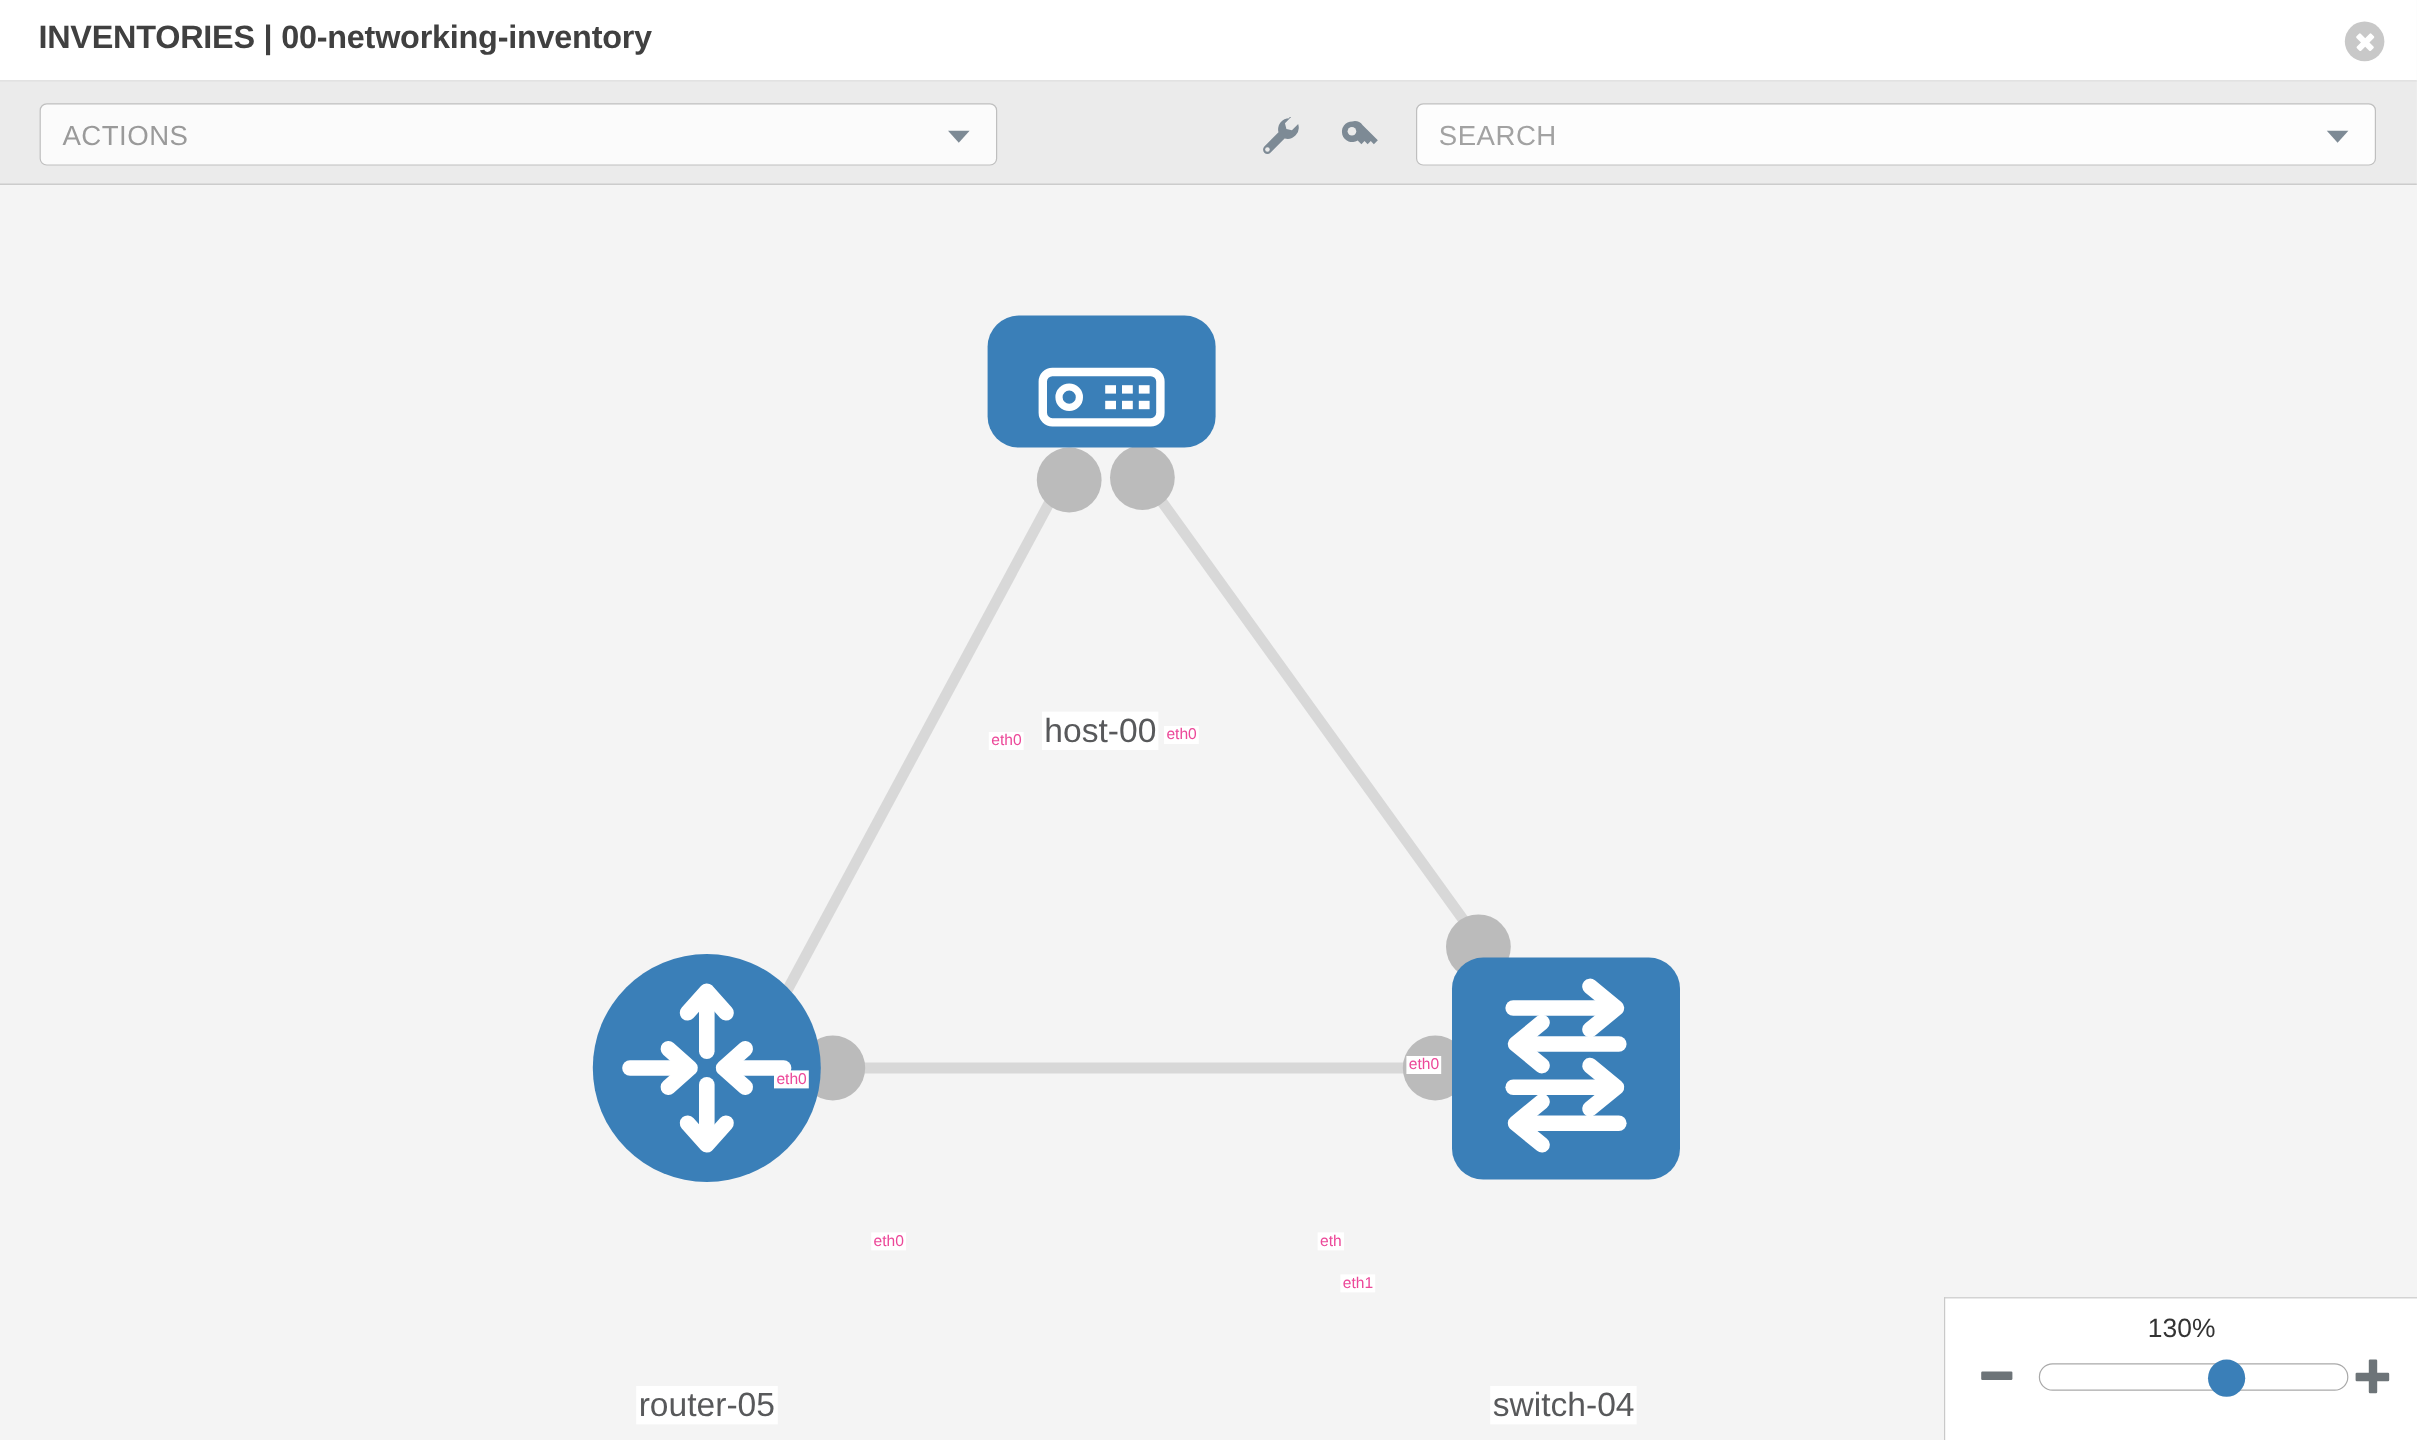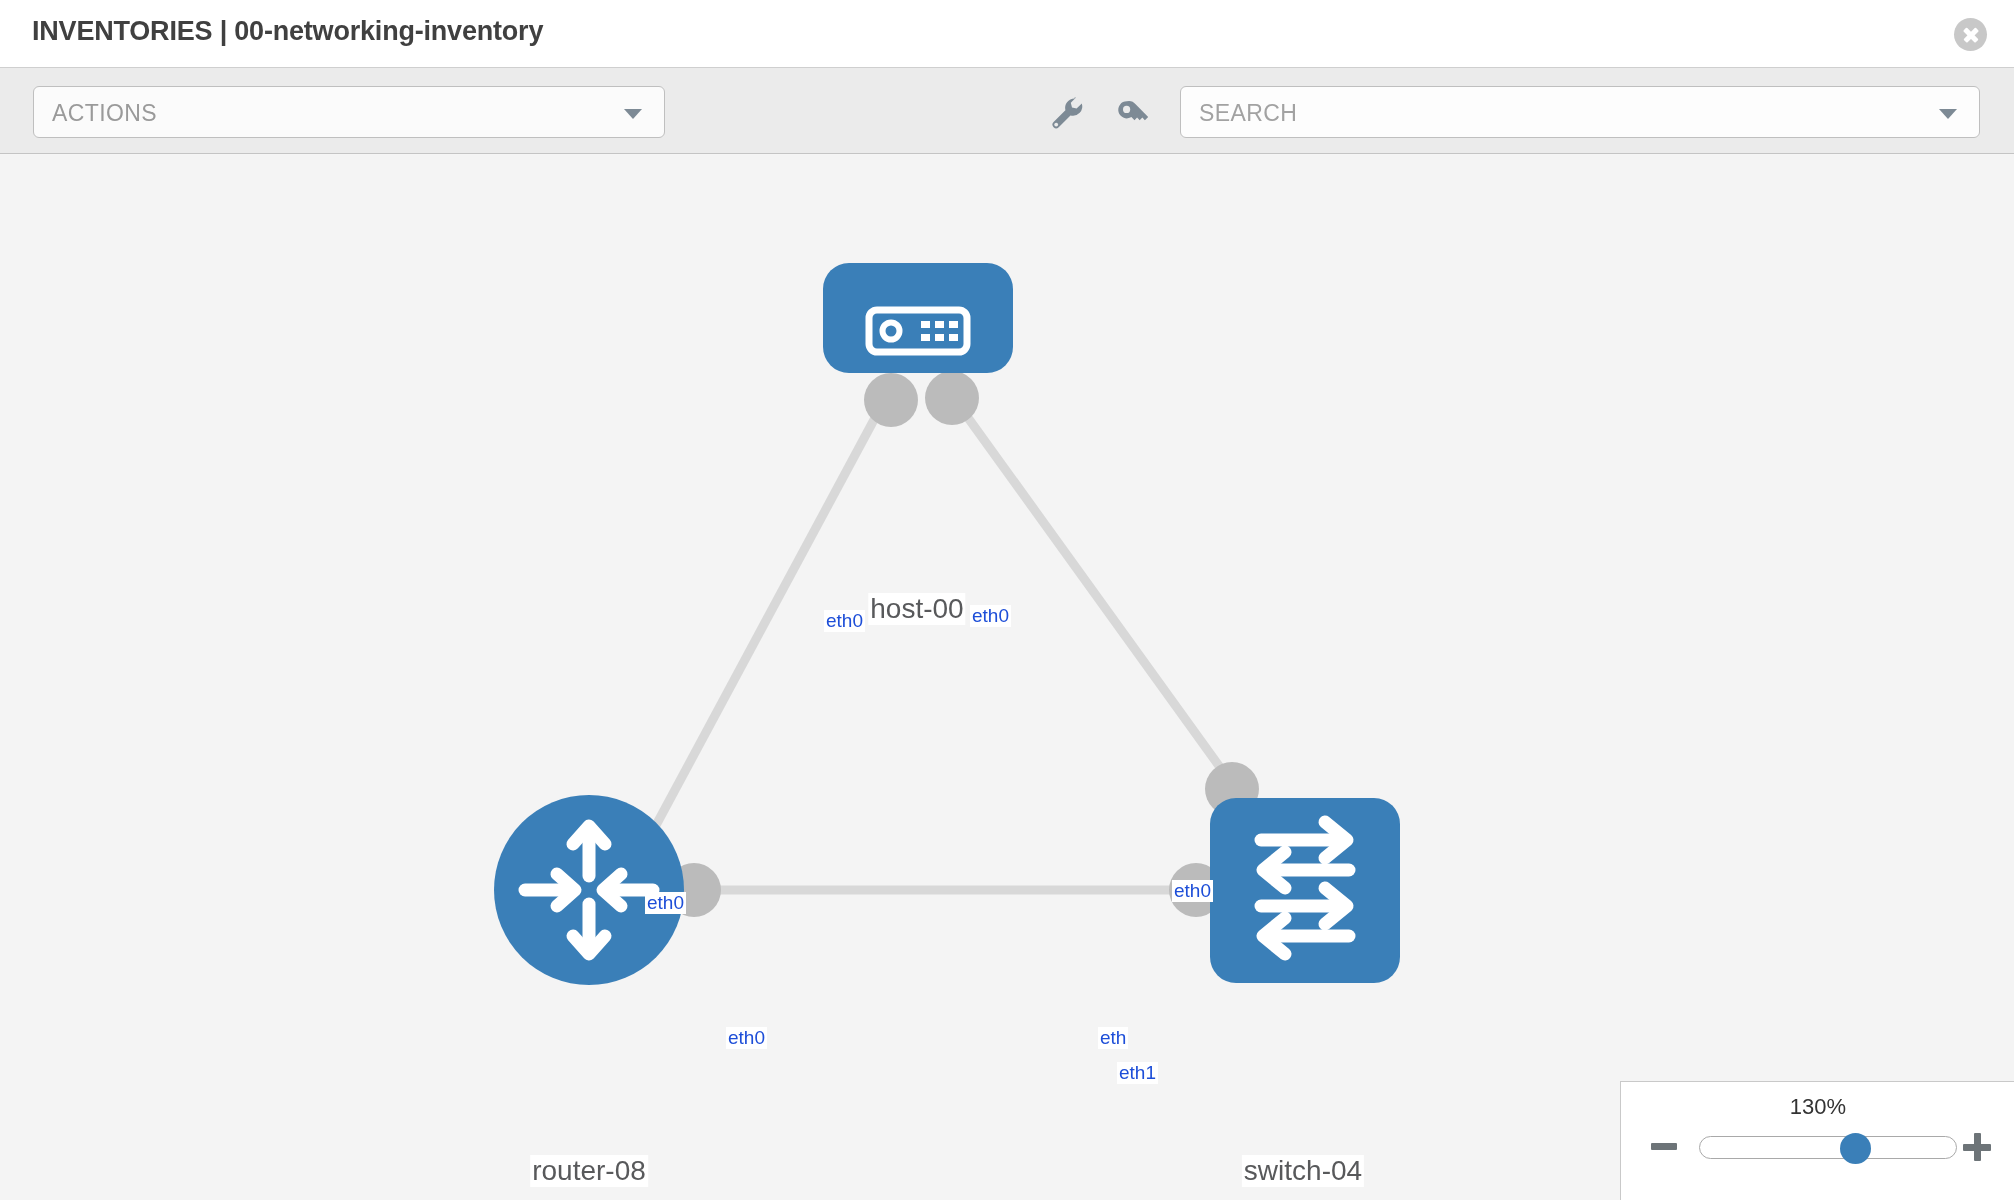--- a/index.html
+++ b/index.html
@@ -67,21 +67,21 @@
     width: 2014px;
     height: 86px;
     background: #ebebeb;
     border-bottom: 1px solid #c4c4c4;
     box-sizing: border-box;
   }
   .actions-select {
     position: absolute;
     left: 33px;
     top: 18px;
-    width: 632px;
+    width: 798px;
     height: 52px;
     background: #fbfbfb;
     border: 1px solid #bfbfbf;
     border-radius: 6px;
     box-sizing: border-box;
     cursor: pointer;
   }
   .actions-select .label {
     position: absolute;
     left: 18px;
@@ -154,22 +154,22 @@
     font-size: 28px;
     color: #58595b;
     background: #ffffff;
     white-space: nowrap;
     transform: translate(-50%, 0);
     padding: 0 2px;
     line-height: 1.15;
   }
   .edge-label {
     position: absolute;
-    font-size: 19px;
-    color: #1d4ed8;
+    font-size: 13px;
+    color: #ec4899;
     background: #ffffff;
     white-space: nowrap;
     padding: 0 2px;
     line-height: 1.15;
   }
 
   
   .zoom-panel {
     position: absolute;
     left: 1620px;
@@ -359,21 +359,21 @@
         <path d="M20,-2 L42,16 L20,34" fill="none" stroke="#ffffff" stroke-width="13" stroke-linecap="round" stroke-linejoin="round"></path>
 
         <path d="M44,46 L-38,46" stroke="#ffffff" stroke-width="13" stroke-linecap="round"></path>
         <path d="M-20,28 L-42,46 L-20,64" fill="none" stroke="#ffffff" stroke-width="13" stroke-linecap="round" stroke-linejoin="round"></path>
       </g>
     </g>
   </svg>
 
   <div class="node-label" style="left:917px; top:438px;">host-00</div>
 
-  <div class="node-label" style="left:589px; top:1000px;">router-08</div>
+  <div class="node-label" style="left:589px; top:1000px;">router-05</div>
 
   <div class="node-label" style="left:1303px; top:1000px;">switch-04</div>
 
   <div class="edge-label" style="left:824px; top:455px;">eth0</div>
 
   <div class="edge-label" style="left:970px; top:450px;">eth0</div>
 
   <div class="edge-label" style="left:645px; top:737px;">eth0</div>
 
   <div class="edge-label" style="left:1172px; top:725px;">eth0</div>

